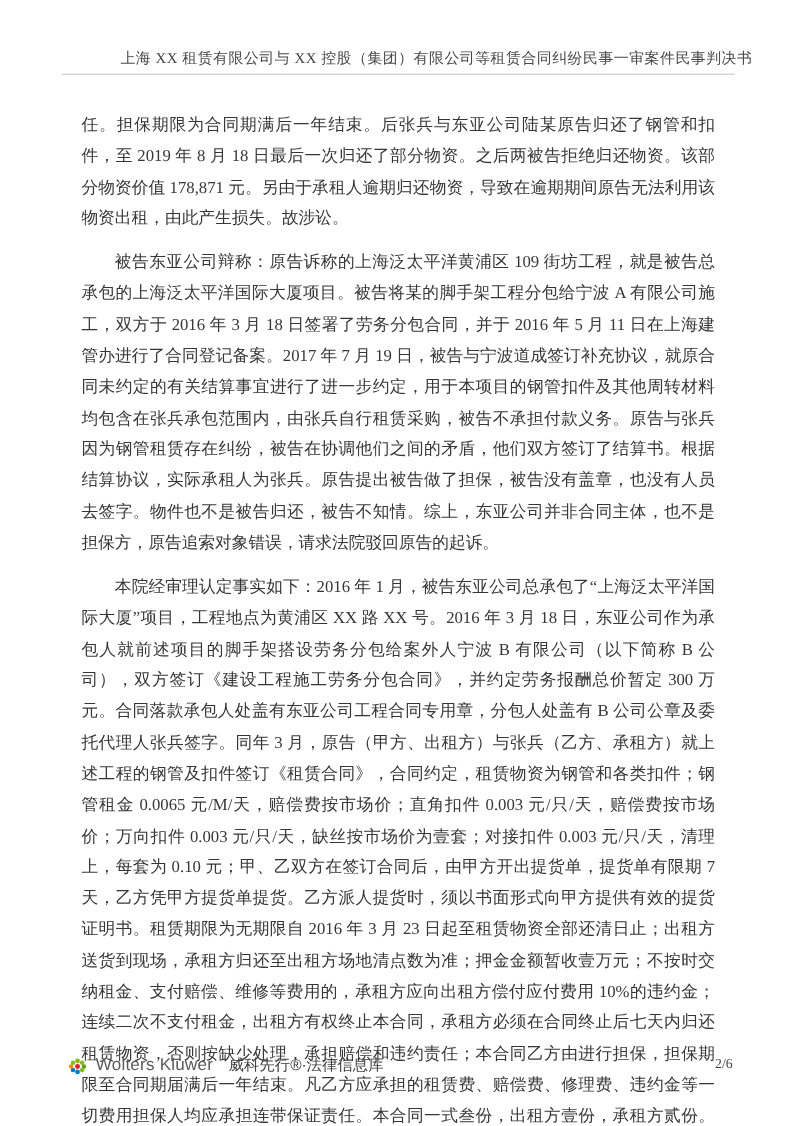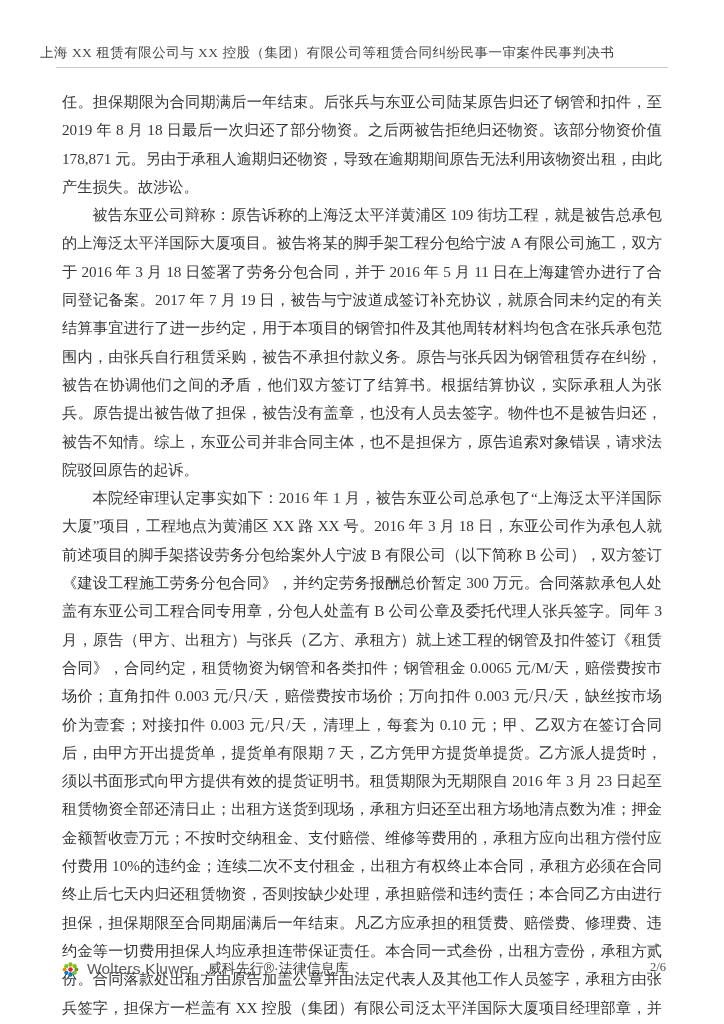--- a/index.html
+++ b/index.html
@@ -9,21 +9,21 @@
     height: 1024px;
     background: #ffffff;
     font-family: "Liberation Serif", "DejaVu Serif", serif;
     overflow: hidden;
   }
   .doc-title {
     position: absolute;
     top: 44px;
     left: 40px;
     right: 40px;
-    text-align: left;
+    text-align: right;
     font-size: 13.5px;
     color: #474747;
     letter-spacing: 0.5px;
     white-space: nowrap;
   }
   .header-rule {
     position: absolute;
     top: 67px;
     left: 56px;
     right: 56px;
@@ -33,21 +33,21 @@
   .doc-body {
     position: absolute;
     top: 88px;
     left: 62px;
     width: 600px;
     font-size: 15.2px;
     line-height: 28.3px;
     text-align: justify;
     color: #363636;
   }
-  .para { margin: 0; }
+  .para { margin: 12px; }
   .para.indent { text-indent: 2em; }
   .doc-footer {
     position: absolute;
     left: 62px;
     right: 58px;
     top: 960px;
     display: flex;
     justify-content: space-between;
     align-items: flex-end;
   }

